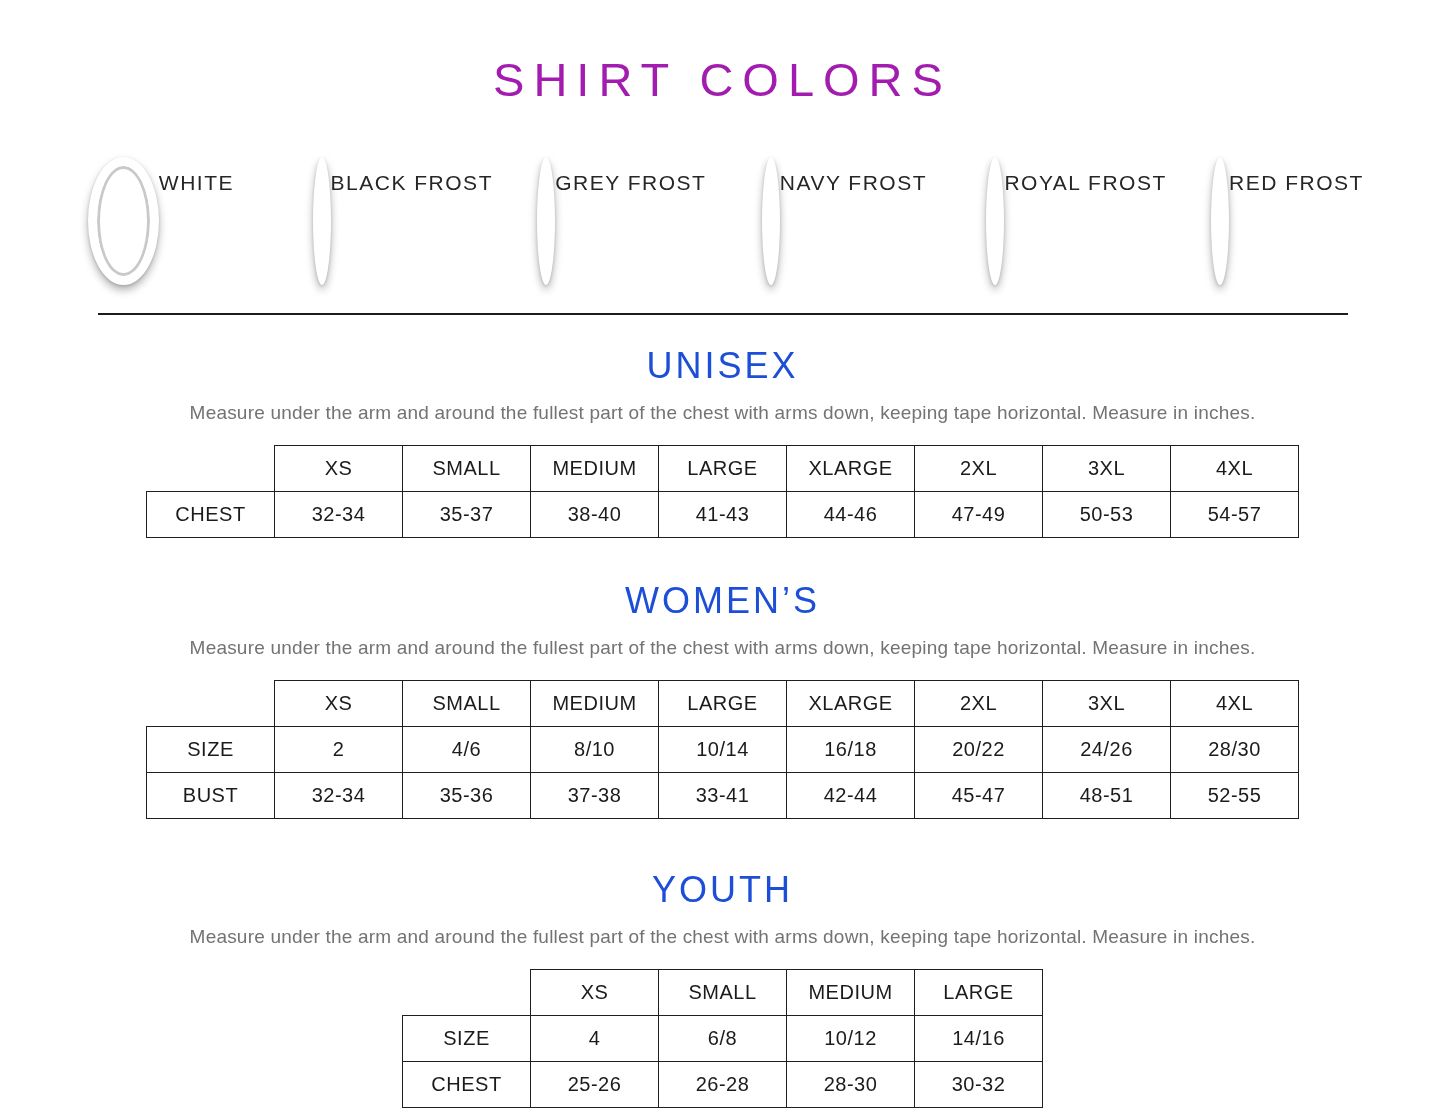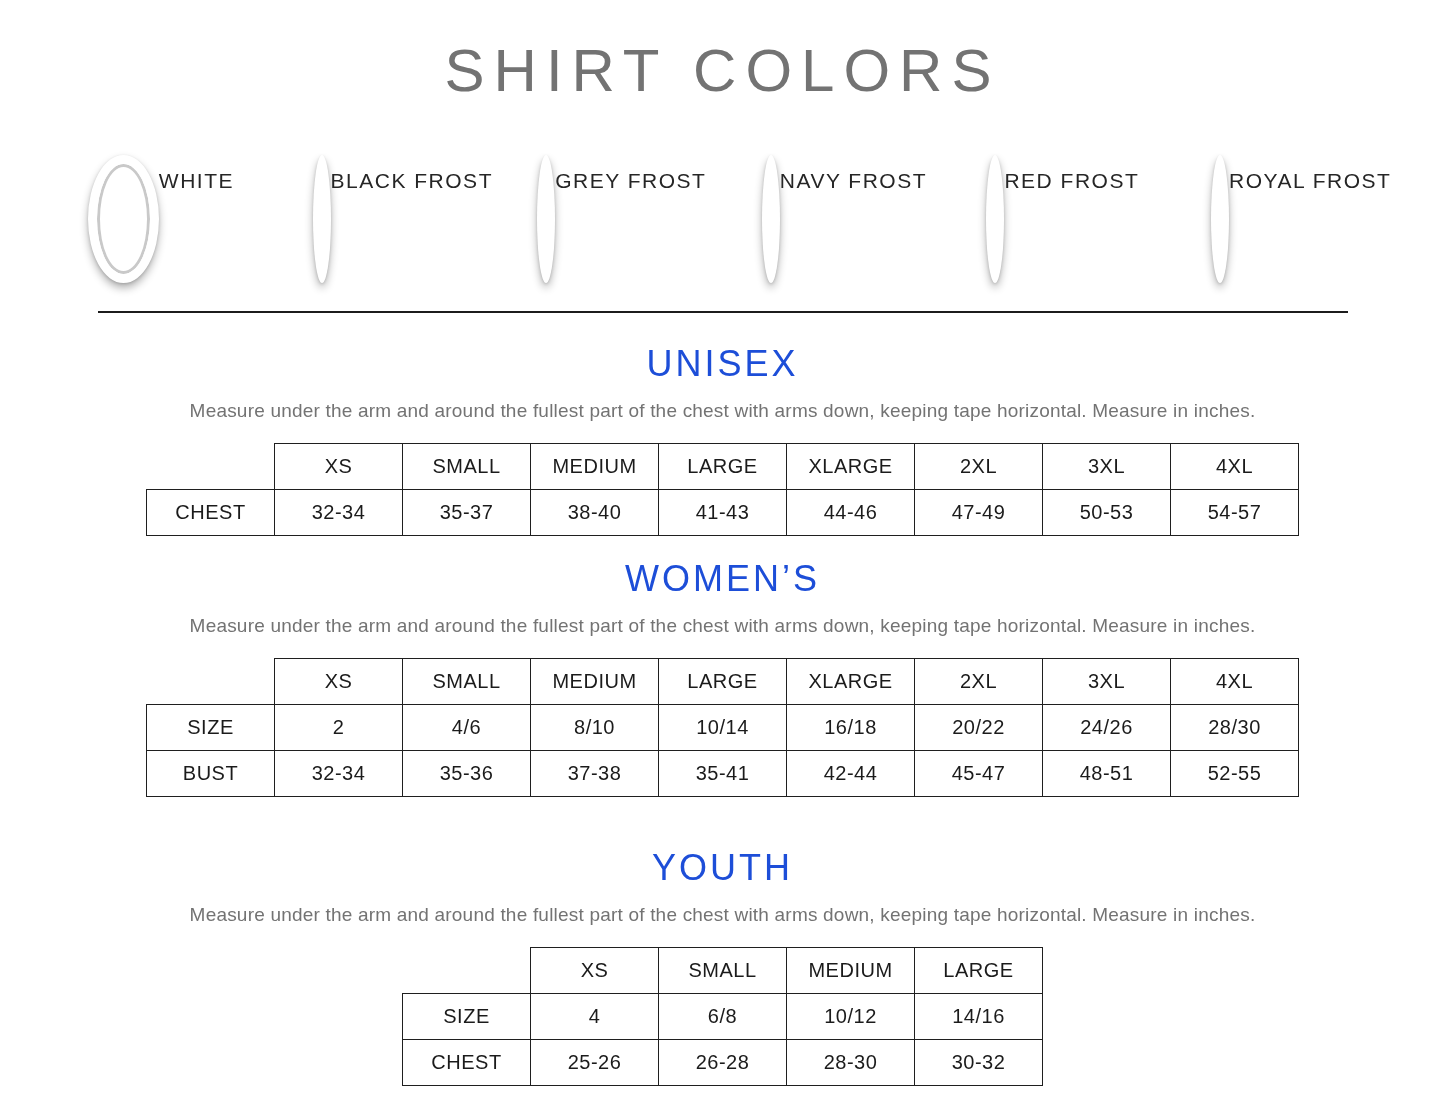--- a/index.html
+++ b/index.html
@@ -10,26 +10,26 @@
     width: 1445px;
     height: 1113px;
     overflow: hidden;
     font-family: "Liberation Sans", sans-serif;
     color: #1b1b1b;
   }
   .page { width: 1445px; height: 1113px; position: relative; }
 
   
   .title {
-    margin: 36px 0 0 0;
-    text-align: center;
-    font-size: 60px;
+    margin: 52px 0 0 0;
+    text-align: center;
+    font-size: 47px;
     font-weight: 300;
     letter-spacing: 9px;
-    color: #737373;
+    color: #a21caf;
   }
 
   
   .swatch-row {
     margin-top: 50px;
     padding: 0 88px;
     display: flex;
     justify-content: space-between;
     align-items: flex-start;
   }
@@ -77,21 +77,21 @@
   }
   .instructions {
     margin: 15px 0 0 0;
     text-align: center;
     font-size: 19px;
     font-weight: 300;
     color: #737373;
     letter-spacing: 0.2px;
   }
   #section-unisex { margin-top: 30px; }
-  #section-womens { margin-top: 22px; }
+  #section-womens { margin-top: 42px; }
   #section-youth  { margin-top: 50px; }
 
   table { border-collapse: collapse; margin: 21px auto 0 auto; }
   th, td {
     border: 1.5px solid #1f1f1f;
     width: 128px;
     min-width: 128px;
     height: 46px;
     padding: 0 6px;
     text-align: center;
@@ -121,26 +121,26 @@
       </div>
       <div class="swatch">
         <div class="circle heather" style="background-color: rgb(167, 167, 167);"></div>
         <div class="swatch-label">GREY FROST</div>
       </div>
       <div class="swatch">
         <div class="circle heather" style="background-color: rgb(62, 68, 82);"></div>
         <div class="swatch-label">NAVY FROST</div>
       </div>
       <div class="swatch">
+        <div class="circle heather" style="background-color: rgb(91, 117, 190);"></div>
+        <div class="swatch-label">ROYAL FROST</div>
+      </div>
+      <div class="swatch">
         <div class="circle heather" style="background-color: rgb(224, 74, 82);"></div>
         <div class="swatch-label">RED FROST</div>
-      </div>
-      <div class="swatch">
-        <div class="circle heather" style="background-color: rgb(91, 117, 190);"></div>
-        <div class="swatch-label">ROYAL FROST</div>
       </div>
     </div>
 
   <div class="divider"></div>
 
   <section id="section-unisex">
     <h2>UNISEX</h2>
     <p class="instructions">Measure under the arm and around the fullest part of the chest with arms down, keeping tape horizontal. Measure in inches.</p>
     <table id="table-0">
         <thead>
@@ -199,21 +199,21 @@
             <td>16/18</td>
             <td>20/22</td>
             <td>24/26</td>
             <td>28/30</td>
           </tr>
           <tr>
             <td>BUST</td>
             <td>32-34</td>
             <td>35-36</td>
             <td>37-38</td>
-            <td>35-41</td>
+            <td>33-41</td>
             <td>42-44</td>
             <td>45-47</td>
             <td>48-51</td>
             <td>52-55</td>
           </tr>
         </tbody>
       </table>
   </section>
 
   <section id="section-youth">

